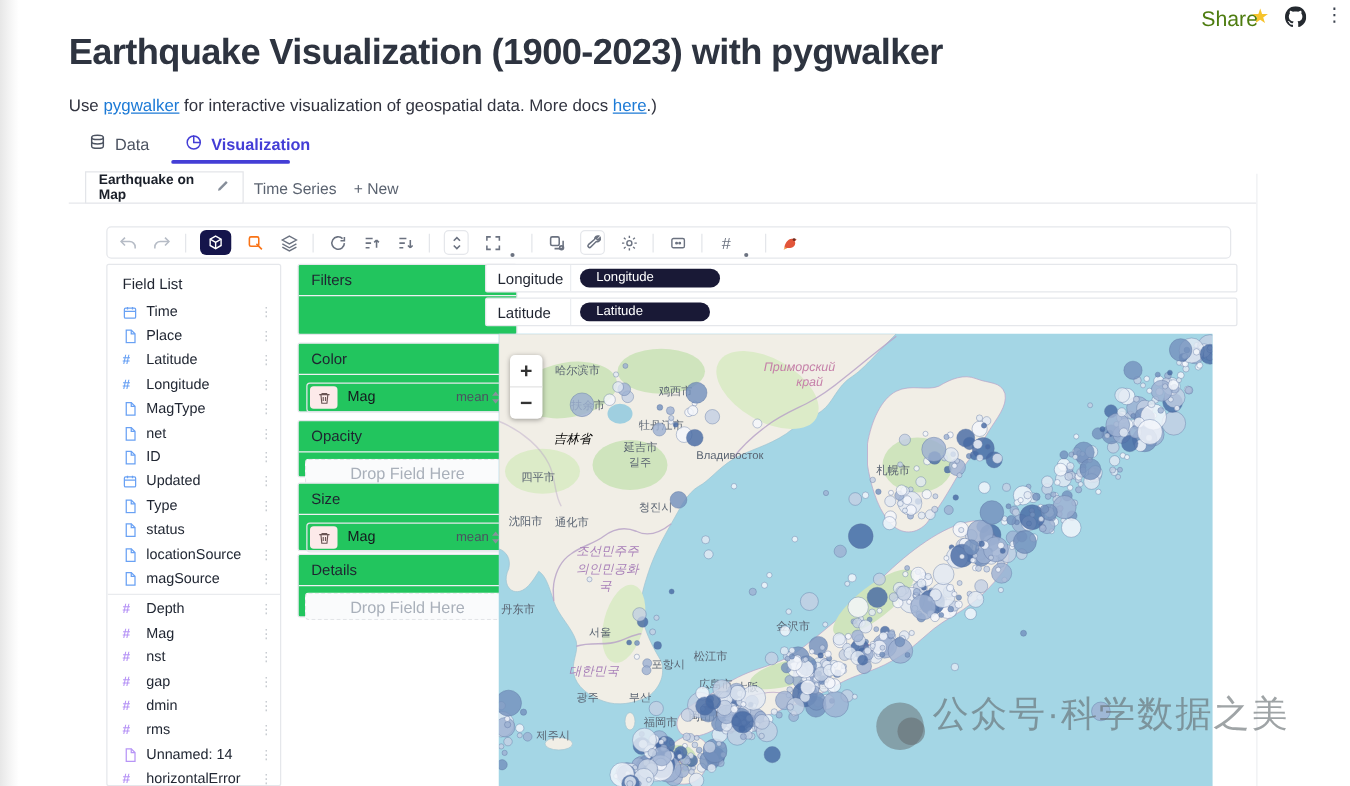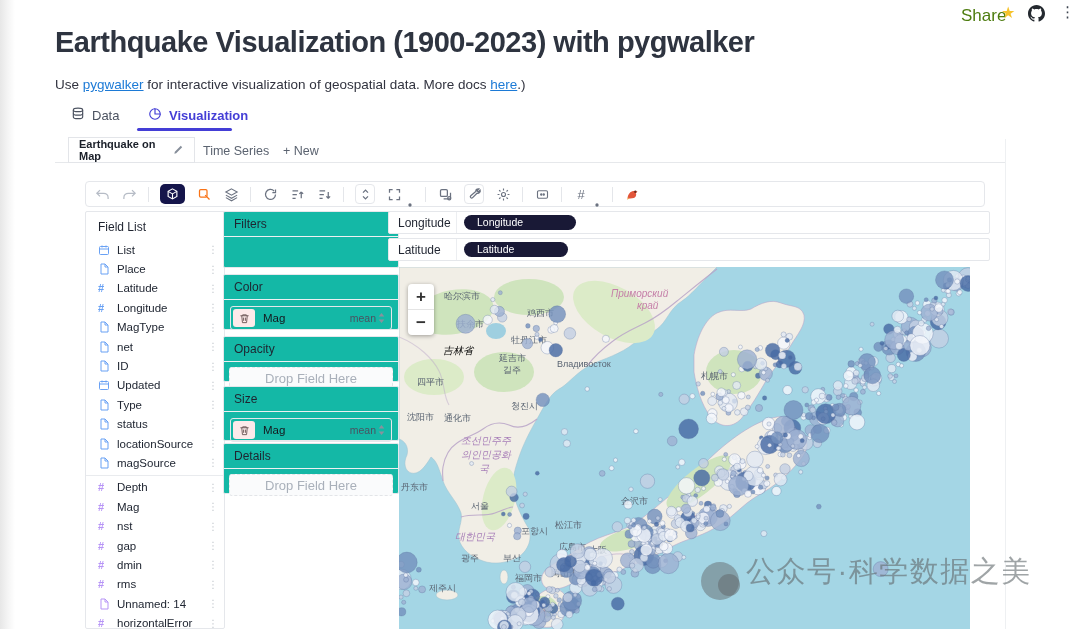--- a/index.html
+++ b/index.html
@@ -51,21 +51,21 @@
   .frow { display:flex; align-items:center; height:19.4px; padding:0 6px 0 12px; cursor:grab; }
   .ficon { width:13px; height:13px; margin-right:6px; display:flex; align-items:center; flex:0 0 auto; }
   .ficon svg { width:12px; height:12px; }
   .ficon.hashn { font-size:11px; font-weight:700; }
   .dim { color:#69a1f4; } .mea { color:#b795f6; }
   .fname { font-size:11.5px; color:#212733; flex:1; white-space:nowrap; overflow:hidden; }
   .fdots { color:#c3c7cd; font-size:10px; cursor:pointer; }
   .fdivider { height:1px; background:#e9ebee; margin:2px 0; }
 
   
-  .chbox { left:223px; width:176px; background:#14b8a6; border:1px solid #e5e7eb; border-radius:2px; }
+  .chbox { left:238px; width:176px; background:#22c55e; border:1px solid #e5e7eb; border-radius:2px; }
   .chh { font-size:12px; color:#1f2430; padding:5px 10px; border-bottom:1px solid #eef0f2; }
   .pill-row { margin:6px; height:24px; border:1px solid #e5e7eb; border-radius:3px; display:flex; align-items:center; padding:2px; gap:8px; }
   .trash-btn { width:22px; height:18px; background:#fdeaea; border-radius:3px; display:flex; align-items:center; justify-content:center; cursor:pointer; flex:0 0 auto;}
   .trash-btn svg { width:11px; height:11px; color:#6a5454; }
   .pill-name { font-size:11.5px; color:#15181e; flex:1; }
   .agg { font-size:10.5px; color:#4b5260; display:flex; align-items:center; gap:2px; cursor:pointer; padding-right:4px; }
   .agg svg { width:7px; height:10px; color:#8a919c; }
   .drop { margin:5px; height:22px; border:1px dashed #e3e5e8; background:#fafbfc; border-radius:3px;
      display:flex; align-items:center; justify-content:center; font-size:13px; color:#a9b0ba; }
 
@@ -254,21 +254,21 @@
   <div class="abs fpanel">
     <div class="fpanel-title">Field List</div>
     <div id="field-list-items">
         <div class="frow">
           <span class="ficon dim">
             <svg viewBox="0 0 24 24" fill="none" stroke="currentColor" stroke-width="2">
               <rect x="3" y="5" width="18" height="16" rx="2"></rect>
               <path d="M3 10h18M8 3v4M16 3v4"></path>
             </svg>
           </span>
-          <span class="fname">List</span>
+          <span class="fname">Time</span>
           <span class="fdots">⋮</span>
         </div>
         <div class="frow">
           <span class="ficon dim">
             <svg viewBox="0 0 24 24" fill="none" stroke="currentColor" stroke-width="2">
               <path d="M6 2h8l6 6v14H6z"></path>
               <path d="M14 2v6h6"></path>
             </svg>
           </span>
           <span class="fname">Place</span>

